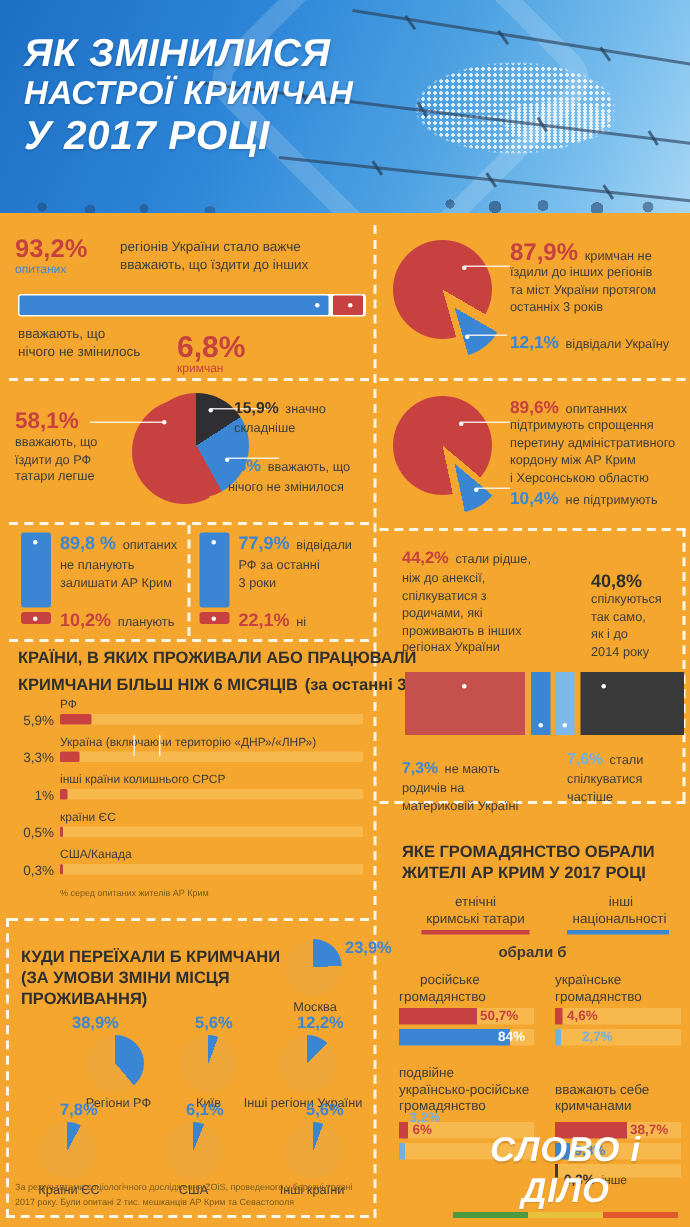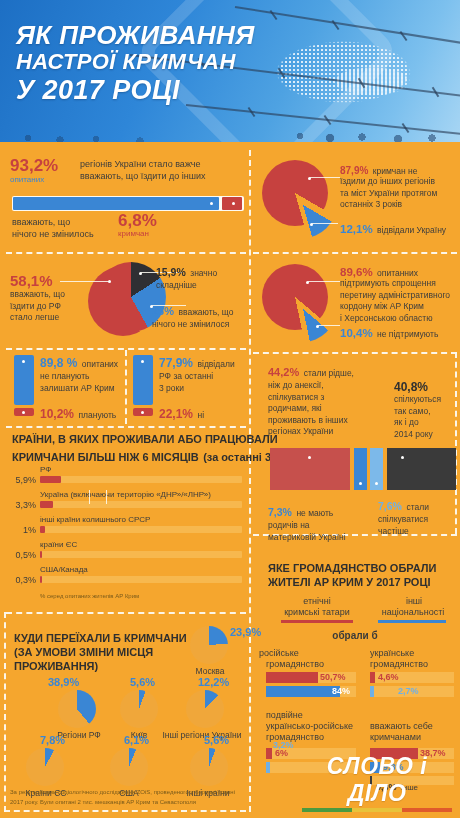--- a/index.html
+++ b/index.html
@@ -148,21 +148,21 @@
     <div class="barb" style="left:430px; top:91px; transform:rotate(58deg);"></div>
 
     <div class="wire" style="left:186px; top:104px; width:290px; transform:rotate(6deg);"></div>
     <div class="barb" style="left:246px; top:111px; transform:rotate(56deg);"></div>
     <div class="barb" style="left:322px; top:119px; transform:rotate(56deg);"></div>
     <div class="barb" style="left:400px; top:127px; transform:rotate(56deg);"></div>
 
     <div class="crowd"></div>
 
     <div class="title">
-      <span class="l1">ЯК ПРОЖИВАННЯ</span>
+      <span class="l1">ЯК ЗМІНИЛИСЯ</span>
       <span class="l2">НАСТРОЇ КРИМЧАН</span>
       <span class="l3">У 2017 РОЦІ</span>
     </div>
   </div>
 
   <div class="dash-h" style="left:6px; top:252px; width:240px;"></div>
   <div class="dash-h" style="left:6px; top:348px; width:240px;"></div>
   <div class="dash-h" style="left:6px; top:426px; width:240px;"></div>
   <div class="dash-h" style="left:6px; top:612px; width:240px;"></div>
   <div class="dash-v" style="left:249px; top:150px; height:662px;"></div>
@@ -191,42 +191,42 @@
       <div class="topbar-red" style="left:210px; width:20px;">
         <div class="dot" style="right:7px; top:5px;"></div>
       </div>
     </div>
 
     <div style="position:absolute; left:12px; top:216px; width:100px;">
       <div class="txt" style="font-size:9px; line-height:12px;">вважають, що</div>
       <div class="txt" style="font-size:9px; line-height:12px;">нічого не змінилось</div>
     </div>
     <div style="position:absolute; left:118px; top:212px;">
-      <div class="big red" style="font-size:17px; line-height:17px;">6,8%</div>
+      <div class="big red" style="font-size:20px; line-height:17px;margin-top:12px;">6,8%</div>
       <div class="red" style="font-size:8px;">кримчан</div>
     </div>
   </div>
 
   <div>
     <div class="pie" style="left:96px; top:262px; width:70px; height:70px;
                 background:conic-gradient(from 0deg, #2f2f33 0deg 57deg, #3a86d4 57deg 151deg, #c6413f 151deg 360deg);"></div>
     <div class="pie" style="left:88px; top:266px; width:70px; height:70px;
                 background:conic-gradient(from 151deg, #c6413f 0deg 209deg, transparent 209deg 360deg);"></div>
     <div class="dot" style="left:108px; top:280px;"></div>
     <div class="dot" style="left:139px; top:272px;"></div>
     <div class="dot" style="left:150px; top:305px;"></div>
     <div class="leader" style="left:60px; top:281px; width:50px; height:1px;"></div>
     <div class="leader" style="left:141px; top:272px; width:42px; height:1px;"></div>
     <div class="leader" style="left:152px; top:305px; width:34px; height:1px;"></div>
 
     <div style="position:absolute; left:10px; top:272px; width:80px;">
       <div class="big red" style="font-size:15px; line-height:17px;">58,1%</div>
       <div class="txt">вважають, що</div>
       <div class="txt">їздити до РФ</div>
-      <div class="txt">стало легше</div>
+      <div class="txt">татари легше</div>
     </div>
 
     <div style="position:absolute; left:156px; top:262px; width:92px;">
       <span class="big blk" style="font-size:10.5px;">15,9%</span>
       <span class="txt">значно</span>
       <div class="txt">складніше</div>
     </div>
 
     <div style="position:absolute; left:152px; top:301px; width:96px;">
       <span class="big blue" style="font-size:11px;">26%</span>
@@ -385,21 +385,21 @@
     <div class="pie" style="left:262px; top:160px; width:66px; height:66px;
                 background:conic-gradient(from 120deg, #f5a62e 0deg 44deg, #c6413f 44deg 360deg);"></div>
     <div class="pie" style="left:270px; top:172px; width:66px; height:66px;
                 background:conic-gradient(from 120deg, #3a86d4 0deg 44deg, transparent 44deg 360deg);"></div>
     <div class="dot" style="left:308px; top:177px;"></div>
     <div class="dot" style="left:310px; top:223px;"></div>
     <div class="leader" style="left:310px; top:177px; width:30px; height:1px;"></div>
     <div class="leader" style="left:312px; top:223px; width:26px; height:1px;"></div>
 
     <div style="position:absolute; left:340px; top:160px; width:116px;">
-      <span class="big red" style="font-size:10px;">87,9%</span>
+      <span class="big red" style="font-size:16px;">87,9%</span>
       <span class="txt">кримчан не</span>
     </div>
     <div style="position:absolute; left:340px; top:176px; width:118px;">
       <div class="txt">їздили до інших регіонів</div>
       <div class="txt">та міст України протягом</div>
       <div class="txt">останніх 3 років</div>
     </div>
     <div style="position:absolute; left:340px; top:219px; width:118px;">
       <span class="big blue" style="font-size:11.5px;">12,1%</span>
       <span class="txt">відвідали Україну</span>
@@ -498,21 +498,21 @@
 
     <div>
       <div class="txt" style="position:absolute; left:370px; top:596px; width:88px; text-align:center; font-size:9px;">інші</div>
       <div class="txt" style="position:absolute; left:366px; top:607px; width:94px; text-align:center; font-size:9px;">національності</div>
       <div style="position:absolute; left:378px; top:620px; width:68px; height:3px; background:#3a86d4;"></div>
     </div>
 
     <div class="big dark" style="position:absolute; left:253px; top:630px; width:204px; text-align:center; font-size:10px;">обрали б</div>
 
     <div>
-      <div class="txt" style="position:absolute; left:259px; top:648px; font-size:9px;text-align:center;">російське</div>
+      <div class="txt" style="position:absolute; left:280px; top:648px; font-size:9px;text-align:center;">російське</div>
       <div class="txt" style="position:absolute; left:266px; top:659px; font-size:9px;">громадянство</div>
       <div class="zrow" style="left:266px; top:672px; width:90px;">
         <div class="zfill" style="left:0; width:52px; background:#c6413f;"></div>
       </div>
       <div class="zval red" style="left:320px; top:672px;">50,7%</div>
       <div class="zrow" style="left:266px; top:686px; width:90px;">
         <div class="zfill" style="left:0; width:74px; background:#3a86d4;"></div>
       </div>
       <div class="zval" style="left:332px; top:686px; color:#fff;">84%</div>
     </div>
@@ -520,21 +520,21 @@
     <div>
       <div class="txt" style="position:absolute; left:370px; top:648px; font-size:9px;">українське</div>
       <div class="txt" style="position:absolute; left:370px; top:659px; font-size:9px;">громадянство</div>
       <div class="zrow" style="left:370px; top:672px; width:84px;">
         <div class="zfill" style="left:0; width:5px; background:#c6413f;"></div>
       </div>
       <div class="zval red" style="left:378px; top:672px;">4,6%</div>
       <div class="zrow" style="left:370px; top:686px; width:84px;">
         <div class="zfill" style="left:0; width:4px; background:#6fb0e6;"></div>
       </div>
-      <div class="zval lblue" style="left:398px; top:686px;">2,7%</div>
+      <div class="zval lblue" style="left:388px; top:686px;">2,7%</div>
     </div>
 
     <div>
       <div class="txt" style="position:absolute; left:266px; top:710px; font-size:9px;">подвійне</div>
       <div class="txt" style="position:absolute; left:266px; top:721px; font-size:9px;">українсько-російське</div>
       <div class="txt" style="position:absolute; left:266px; top:732px; font-size:9px;">громадянство</div>
       <div class="zrow" style="left:266px; top:748px; width:90px;">
         <div class="zfill" style="left:0; width:6px; background:#c6413f;"></div>
       </div>
       <div class="zval red" style="left:275px; top:748px;">6%</div>

